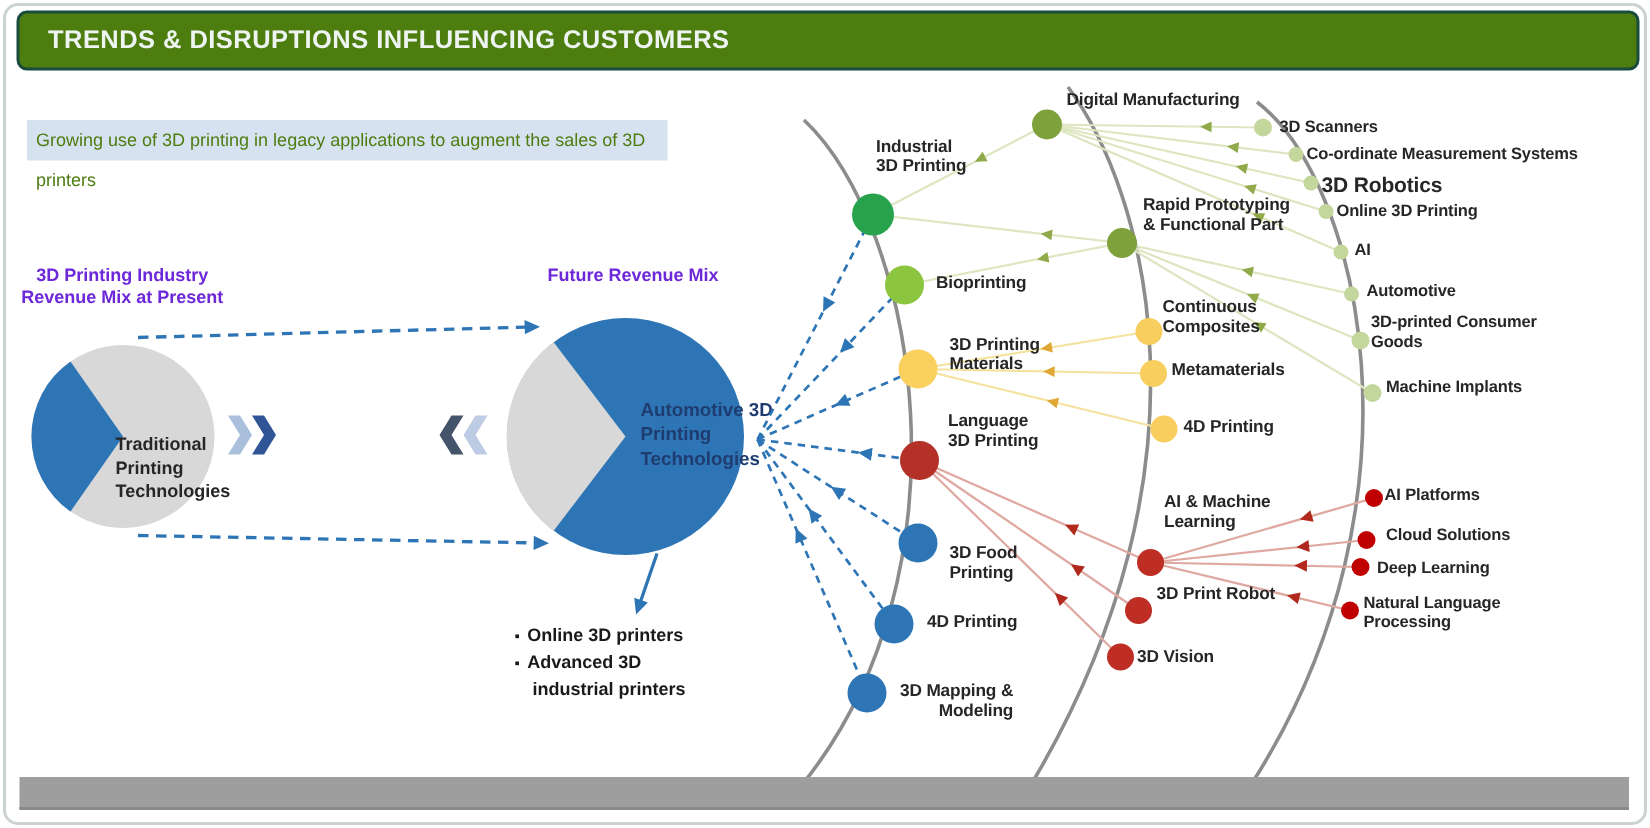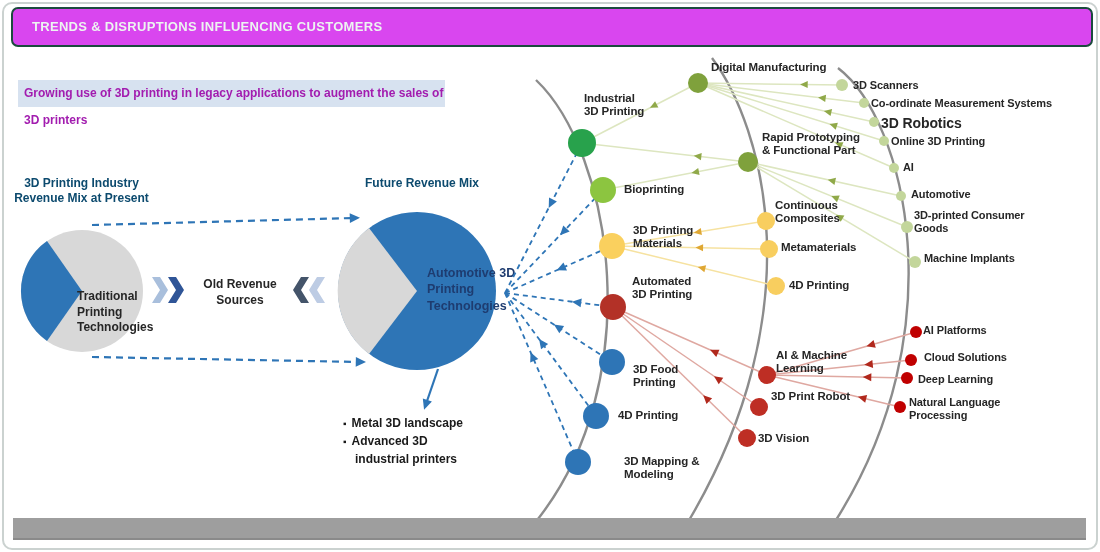--- a/index.html
+++ b/index.html
@@ -1,20 +1,20 @@
 <!DOCTYPE html>
 <html><head>
 <meta charset="utf-8">
 <style>
   html,body{margin:0;padding:0;background:#ffffff;font-family:"Liberation Sans",sans-serif;}
   #stage{position:relative;width:1100px;height:552px;background:#ffffff;overflow:hidden;}
   .slide-border{position:absolute;left:2px;top:2px;width:1092px;height:544px;border:2px solid #CBD2D0;border-radius:10px;background:#ffffff;}
-  .header{position:absolute;left:11px;top:7px;width:1059px;height:36px;background:#d946ef;border:2px solid #1B4B3E;border-radius:7px;color:#EDF4F1;font-weight:bold;font-size:13px;letter-spacing:.3px;line-height:36px;padding-left:19px;}
-  .highlight{position:absolute;left:18px;top:80px;width:421px;height:27px;background:#D7E2F0;color:#a21caf;font-weight:bold;font-size:12px;line-height:27px;padding-left:6px;}
-  .mix-title{position:absolute;font-weight:bold;font-size:12px;color:#0c4a6e;white-space:pre-line;text-align:center;line-height:1.25;}
+  .header{position:absolute;left:11px;top:7px;width:1059px;height:36px;background:#4d7c0f;border:2px solid #1B4B3E;border-radius:7px;color:#EDF4F1;font-weight:bold;font-size:17px;letter-spacing:.3px;line-height:36px;padding-left:19px;}
+  .highlight{position:absolute;left:18px;top:80px;width:421px;height:27px;background:#D7E2F0;color:#4d7c0f;font-weight:normal;font-size:12px;line-height:27px;padding-left:6px;}
+  .mix-title{position:absolute;font-weight:bold;font-size:12px;color:#6d28d9;white-space:pre-line;text-align:center;line-height:1.25;}
   #present-title{left:14px;top:176px;width:135px;}
   #future-title{left:352px;top:176px;width:140px;}
   .pie-label{position:absolute;font-weight:bold;font-size:12px;color:#262626;white-space:pre-line;line-height:1.3;}
   #left-pie-label{left:77px;top:289px;}
   #right-pie-label{left:427px;top:265px;color:#1E3C70;font-size:12.5px;}
   #old-revenue{position:absolute;left:190px;top:277px;width:100px;text-align:center;font-weight:bold;font-size:12px;color:#262626;white-space:pre-line;line-height:1.3;}
   .note-box{position:absolute;left:15px;top:418px;width:308px;height:72px;background:#EDF1DC;color:#262626;font-weight:bold;font-size:12px;line-height:1.32;padding:9px 7px 7px 8px;}
   #printer-bullets{position:absolute;left:343px;top:414px;width:140px;margin:0;padding:0;list-style:none;font-weight:bold;font-size:12px;color:#1A1A1A;line-height:1.5;}
   #printer-bullets li{padding-left:12px;text-indent:-12px;}
   #printer-bullets li::before{content:"\25AA";margin-right:5px;font-size:10px;}
@@ -51,22 +51,20 @@
     <polygon points="309,277 301,277 293,290 301,303 309,303 301,290" fill="#44546A"></polygon>
     <polygon points="325,277 317,277 309,290 317,303 325,303 317,290" fill="#BDCCE4"></polygon>
   </svg>
 
   <div class="pie-label" id="left-pie-label">Traditional
 Printing
 Technologies</div>
   <div class="pie-label" id="right-pie-label">Automotive 3D
 Printing
 Technologies</div>
-  <div id="old-revenue">Old Revenue
-Sources</div>
 
   <svg id="net-svg">
       <path d="M536,80 C612,152 650,382 534,524" fill="none" stroke="#8C8C8C" stroke-width="2.4"></path>
       <path d="M712,58 C764,128 814,310 688,522" fill="none" stroke="#8C8C8C" stroke-width="2.4"></path>
       <path d="M838,68 C906,120 956,330 836,520" fill="none" stroke="#8C8C8C" stroke-width="2.4"></path>
       <line x1="582" y1="143" x2="698" y2="83" stroke="#DDE6C0" stroke-width="1.5"></line>
       <polygon points="649.9230206057982,107.86740313493195 655.0639630679956,101.15523429018621 658.3718080838868,107.55040132090905" fill="#90A949"></polygon>
       <line x1="698" y1="83" x2="842" y2="85" stroke="#DDE6C0" stroke-width="1.5"></line>
       <polygon points="800.0604339649944,84.4175060272916 807.7596914026705,80.9240929528915 807.6597010463371,88.12339860890029" fill="#90A949"></polygon>
       <line x1="698" y1="83" x2="864" y2="103" stroke="#DDE6C0" stroke-width="1.5"></line>
@@ -154,54 +152,54 @@
       <circle cx="911" cy="360" r="6" fill="#C00000"></circle>
       <circle cx="907" cy="378" r="6" fill="#C00000"></circle>
       <circle cx="900" cy="407" r="6" fill="#C00000"></circle>
     </svg>
   <div id="labels">
       <div class="node-label" style="left: 584px; top: 92px;">Industrial
 3D Printing</div>
       <div class="node-label" style="left: 624px; top: 183px;">Bioprinting</div>
       <div class="node-label" style="left: 633px; top: 224px;">3D Printing
 Materials</div>
-      <div class="node-label" style="left: 632px; top: 275px;">Automated
+      <div class="node-label" style="left: 632px; top: 275px;">Language
 3D Printing</div>
       <div class="node-label" style="left: 633px; top: 363px;">3D Food
 Printing</div>
       <div class="node-label" style="left: 618px; top: 409px;">4D Printing</div>
-      <div class="node-label" style="left: 624px; top: 455px;">3D Mapping &amp;
+      <div class="node-label" style="left: 600px; top: 455px; text-align: right;">3D Mapping &amp;
 Modeling</div>
       <div class="node-label" style="left: 711px; top: 61px;">Digital Manufacturing</div>
       <div class="node-label" style="left: 762px; top: 131px;">Rapid Prototyping
 &amp; Functional Part</div>
       <div class="node-label" style="left: 775px; top: 199px;">Continuous
 Composites</div>
       <div class="node-label" style="left: 781px; top: 241px;">Metamaterials</div>
       <div class="node-label" style="left: 789px; top: 279px;">4D Printing</div>
-      <div class="node-label" style="left: 776px; top: 329px; margin-top: 20px;">AI &amp; Machine
+      <div class="node-label" style="left: 776px; top: 329px;">AI &amp; Machine
 Learning</div>
       <div class="node-label" style="left: 771px; top: 390px;">3D Print Robot</div>
       <div class="node-label" style="left: 758px; top: 432px;">3D Vision</div>
       <div class="node-label" style="left: 853px; top: 79px; font-size: 11px;">3D Scanners</div>
       <div class="node-label" style="left: 871px; top: 97px; font-size: 11px;">Co-ordinate Measurement Systems</div>
       <div class="node-label" style="left: 881px; top: 116px; font-size: 14px;">3D Robotics</div>
       <div class="node-label" style="left: 891px; top: 135px; font-size: 11px;">Online 3D Printing</div>
       <div class="node-label" style="left: 903px; top: 161px; font-size: 11px;">AI</div>
       <div class="node-label" style="left: 911px; top: 188px; font-size: 11px;">Automotive</div>
       <div class="node-label" style="left: 914px; top: 209px; font-size: 11px;">3D-printed Consumer
 Goods</div>
       <div class="node-label" style="left: 924px; top: 252px; font-size: 11px;">Machine Implants</div>
       <div class="node-label" style="left: 923px; top: 324px; font-size: 11px;">AI Platforms</div>
       <div class="node-label" style="left: 924px; top: 351px; font-size: 11px;">Cloud Solutions</div>
       <div class="node-label" style="left: 918px; top: 373px; font-size: 11px;">Deep Learning</div>
       <div class="node-label" style="left: 909px; top: 396px; font-size: 11px;">Natural Language
 Processing</div>
     </div>
 
   <ul id="printer-bullets">
-      <li>Metal 3D landscape</li>
+      <li>Online 3D printers</li>
       <li>Advanced 3D industrial printers</li>
     </ul>
 
 
   <div class="footer-bar"></div>
 </div>
 
 </body></html>

